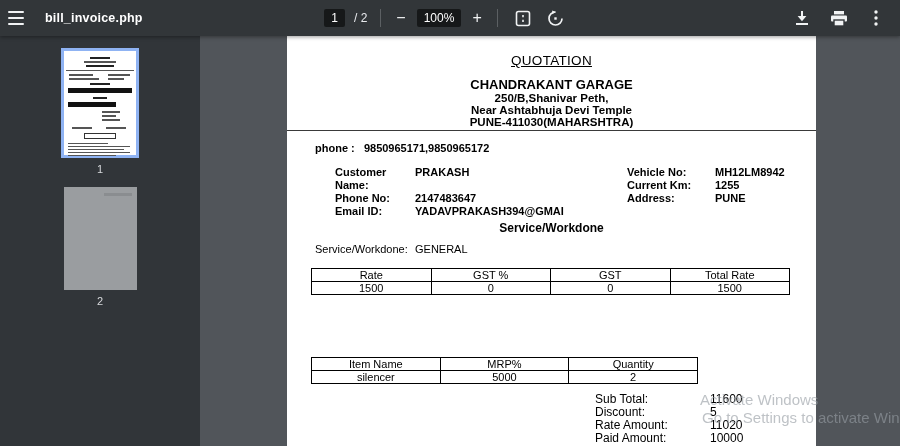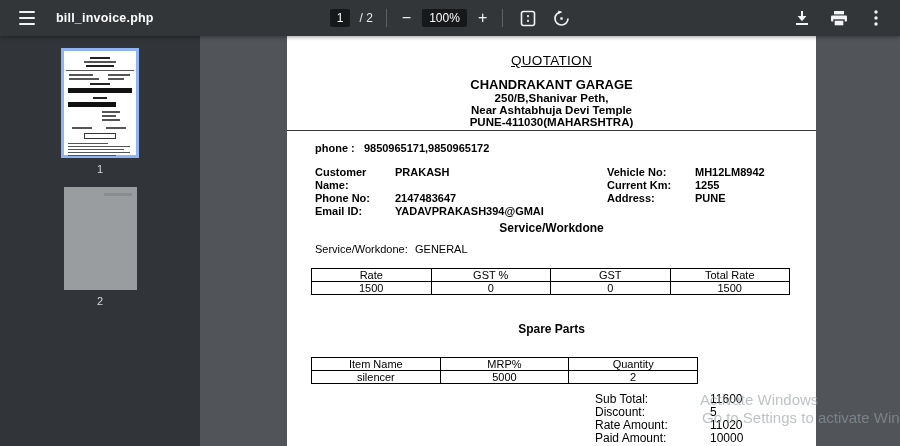--- a/index.html
+++ b/index.html
@@ -4,21 +4,21 @@
 <style>
   * { margin:0; padding:0; box-sizing:border-box; }
   html,body { width:900px; height:446px; overflow:hidden; background:#51555a;
     font-family:"Liberation Sans", sans-serif; }
   body { position:relative; }
 
   
   .toolbar { position:absolute; top:0; left:0; width:900px; height:36px;
     background:#323639; color:#f1f3f4; display:flex; align-items:center;
     box-shadow:0 1px 4px rgba(0,0,0,.4); z-index:30; }
-  .tb-left { flex:1; display:flex; align-items:center; gap:17px; padding-left:15px; }
+  .tb-left { flex:1; display:flex; align-items:center; gap:17px; padding-left:4px; }
   .tb-center { display:flex; align-items:center; gap:9px; }
   .tb-right { flex:1; display:flex; align-items:center; justify-content:flex-end; gap:13px; padding-right:12px; }
   .tb-title { font-size:12.5px; font-weight:bold; letter-spacing:.2px; color:#fff; }
   .icon-btn { width:24px; height:24px; display:grid; place-items:center; cursor:pointer; border-radius:50%; }
   .icon-btn svg { display:block; }
   .tb-box { background:rgba(0,0,0,.55); color:#fff; font-size:12px; padding:2px 7px;
     border-radius:2px; min-width:18px; text-align:center; }
   .tb-sep { width:1px; height:18px; background:#5c6063; margin:0 4px; }
   .tb-page-total { font-size:12px; color:#e8eaed; }
   .tb-sign { font-size:16px; color:#f1f3f4; cursor:pointer; line-height:1; padding:0 2px; }
@@ -43,21 +43,21 @@
   .viewer { position:absolute; left:200px; top:36px; right:0; bottom:0; background:#51555a; }
   .page { position:absolute; left:87px; top:0; width:529px; height:460px;
     background:#fff; color:#000; }
   .doc-center { position:absolute; left:0; width:100%; text-align:center; }
   .doc-title { font-size:13.5px; font-weight:normal; text-decoration:underline; letter-spacing:.3px; }
   .co-name { font-size:13px; font-weight:bold; line-height:14px; }
   .co-line { font-size:11.5px; font-weight:bold; line-height:12px; }
   .hrule { position:absolute; left:0; width:100%; height:0; border-top:1.6px solid #3a3a3a; }
   .lbl-row { position:absolute; font-size:11px; font-weight:bold; white-space:nowrap; }
   .cust-col { position:absolute; font-size:11px; font-weight:bold; line-height:13px; }
-  .cust-row { display:flex; }
+  .cust-row { display:flex;margin-left:20px; }
   .cust-row .cl { width:80px; }
   .cust-col.right .cl { width:88px; }
   .sec-title { font-size:12px; font-weight:bold; }
   .svc-line { position:absolute; font-size:11px; }
   .svc-line .sl { display:inline-block; width:100px; }
   table.doc-table { position:absolute; border-collapse:collapse; table-layout:fixed; }
   table.doc-table td { border:1px solid #000; text-align:center; font-size:11px;
     line-height:12px; padding:0; height:12px; }
   .totals { position:absolute; font-size:12px; line-height:13px; }
   .tot-row { display:flex; }
@@ -242,23 +242,20 @@
       </tr>
       <tr>
         <td>1500</td>
         <td>0</td>
         <td>0</td>
         <td>1500</td>
       </tr>
     </tbody>
       </table>
 
-    <div class="doc-center" style="top:283px;">
-      <span class="sec-title">Spare Parts</span>
-    </div>
 
     <table class="doc-table" style="left:24px; top:321px; width:387px;">
       <tbody>
           <tr>
         <td>Item Name</td>
         <td>MRP%</td>
         <td>Quantity</td>
       </tr>
       <tr>
         <td>silencer</td>

